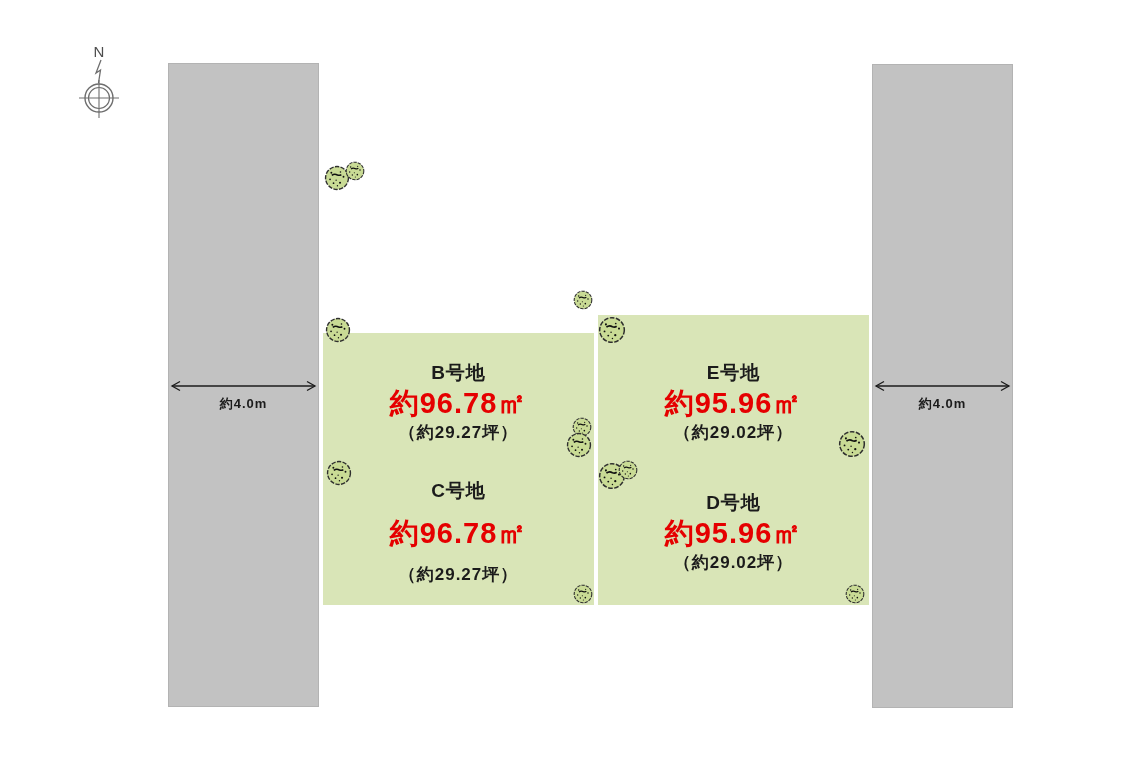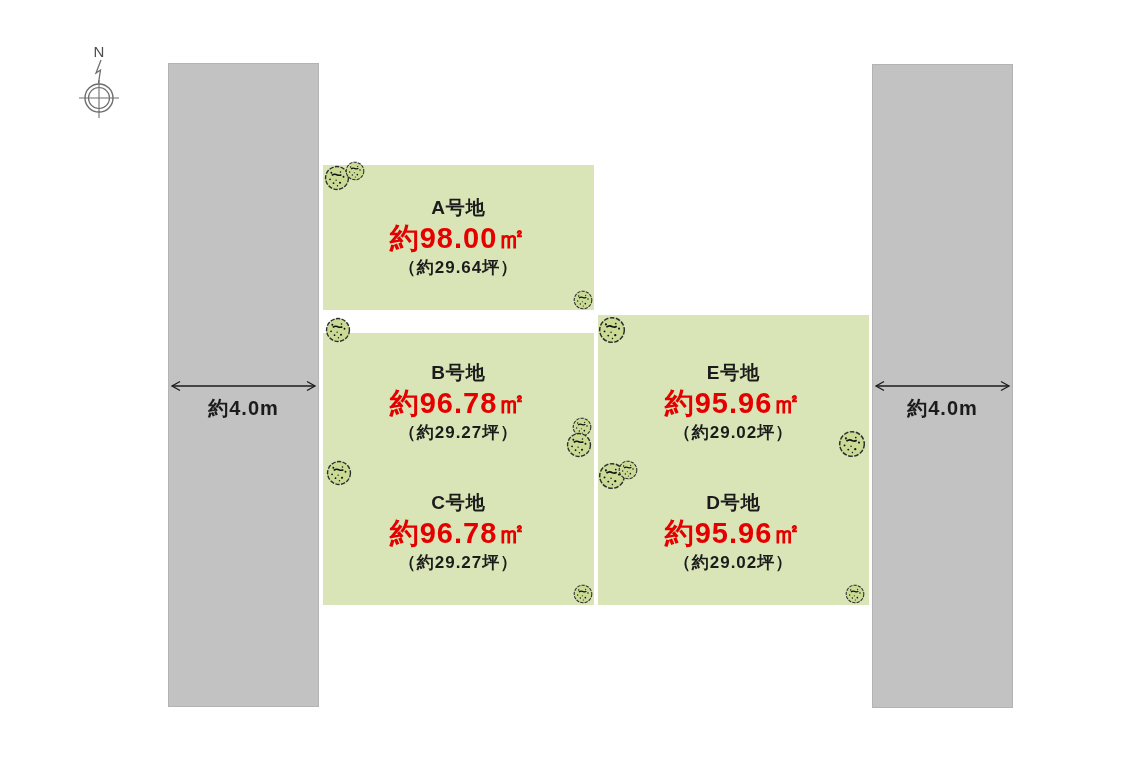--- a/index.html
+++ b/index.html
@@ -11,21 +11,21 @@
   }
 
   
   .road {
     position:absolute; background:#c2c2c2;
     border:1px solid #b3b3b3; box-sizing:border-box;
   }
   .road-measure { position:absolute; left:0; right:0; text-align:center; }
   .road-measure svg { display:block; margin:0 auto; }
   .road-label {
-    margin-top:3px; font-size:20px; font-weight:600; color:#1b1b1b;
+    margin-top:3px; font-size:13px; font-weight:600; color:#1b1b1b;
     letter-spacing:1px; 
   }
 
   
   .plot {
     position:absolute; background:#d9e5b7;
     display:flex; flex-direction:column; align-items:center; justify-content:center;
     text-align:center;
   }
   .plot-name  { font-size:19px; font-weight:bold; color:#1b1b1b; letter-spacing:1px; line-height:1.1; }
@@ -82,39 +82,34 @@
     <div class="road-measure" style="top:315px;">
       <svg width="139" height="12" viewBox="0 0 139 12">
         <path d="M3,6 H136" stroke="#1b1b1b" stroke-width="1.3" fill="none"></path>
         <path d="M11,1.5 L3,6 L11,10.5" stroke="#1b1b1b" stroke-width="1.3" fill="none"></path>
         <path d="M128,1.5 L136,6 L128,10.5" stroke="#1b1b1b" stroke-width="1.3" fill="none"></path>
       </svg>
       <div class="road-label">約4.0m</div>
     </div>
   </div>
 
-  <div class="plot" style="left:323px; top:165px; width:271px; height:145px;">
-    <div class="plot-name">A号地</div>
-    <div class="plot-area">約98.00㎡</div>
-    <div class="plot-tsubo">（約29.64坪）</div>
-  </div>
 
   <div class="plot" style="left:323px; top:333px; width:271px; height:140px;">
     <div class="plot-name">B号地</div>
     <div class="plot-area">約96.78㎡</div>
     <div class="plot-tsubo">（約29.27坪）</div>
   </div>
 
   <div class="plot" style="left:598px; top:315px; width:271px; height:176px;">
     <div class="plot-name">E号地</div>
     <div class="plot-area">約95.96㎡</div>
     <div class="plot-tsubo">（約29.02坪）</div>
   </div>
 
-  <div class="plot" style="left:323px; top:461px; width:271px; height:144px;">
+  <div class="plot" style="left:323px; top:461px; width:271px; height:144px;gap:12px;">
     <div class="plot-name">C号地</div>
     <div class="plot-area">約96.78㎡</div>
     <div class="plot-tsubo">（約29.27坪）</div>
   </div>
 
   <div class="plot" style="left:598px; top:461px; width:271px; height:144px;justify-content:center;">
     <div class="plot-name">D号地</div>
     <div class="plot-area">約95.96㎡</div>
     <div class="plot-tsubo">（約29.02坪）</div>
   </div>

